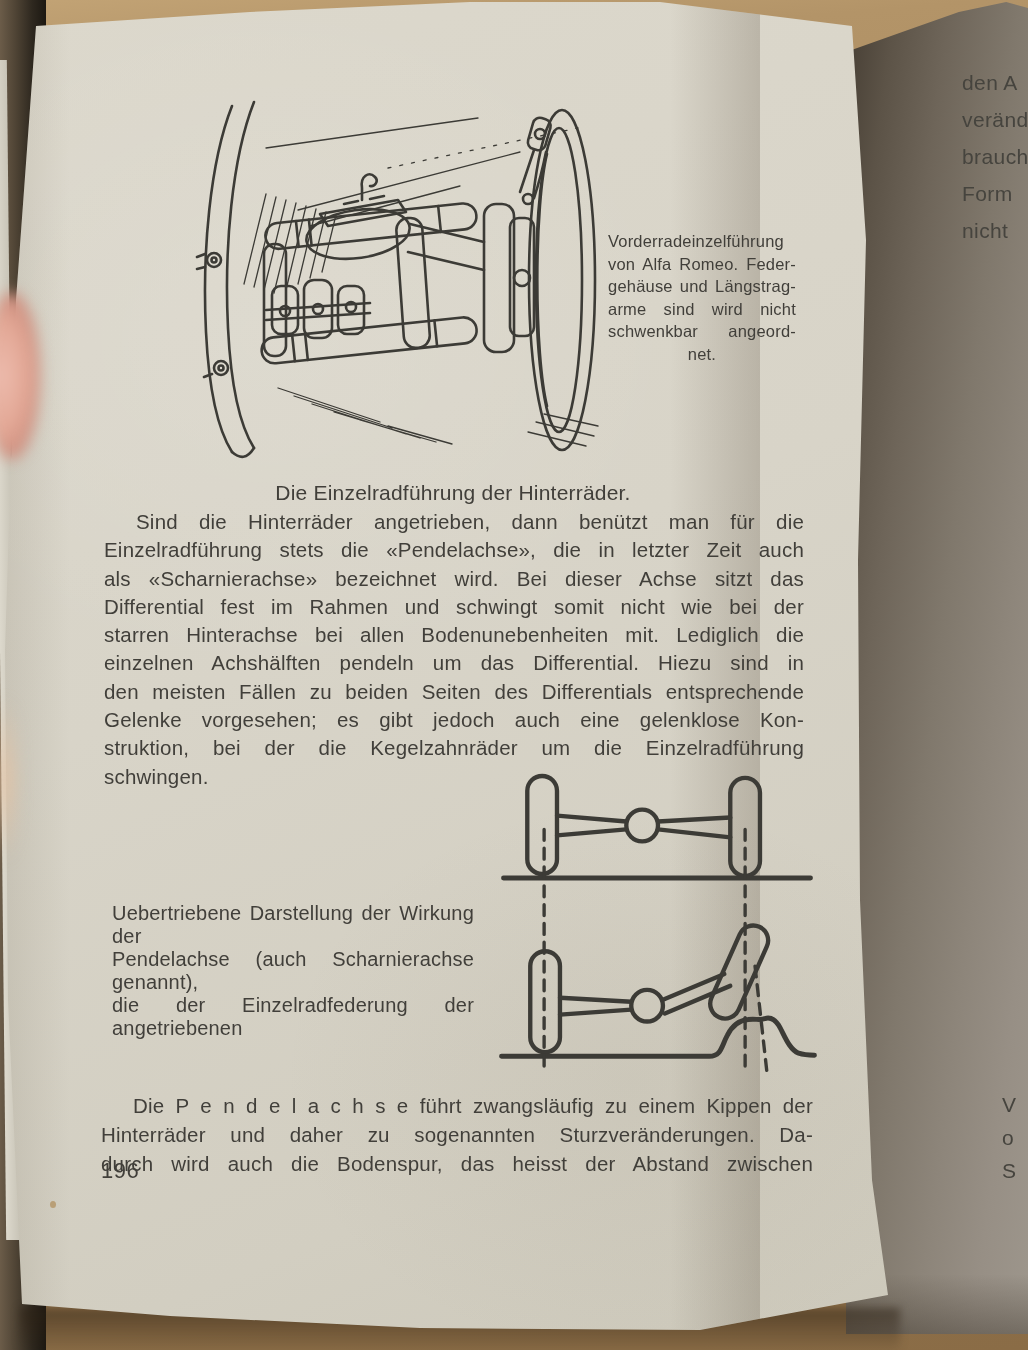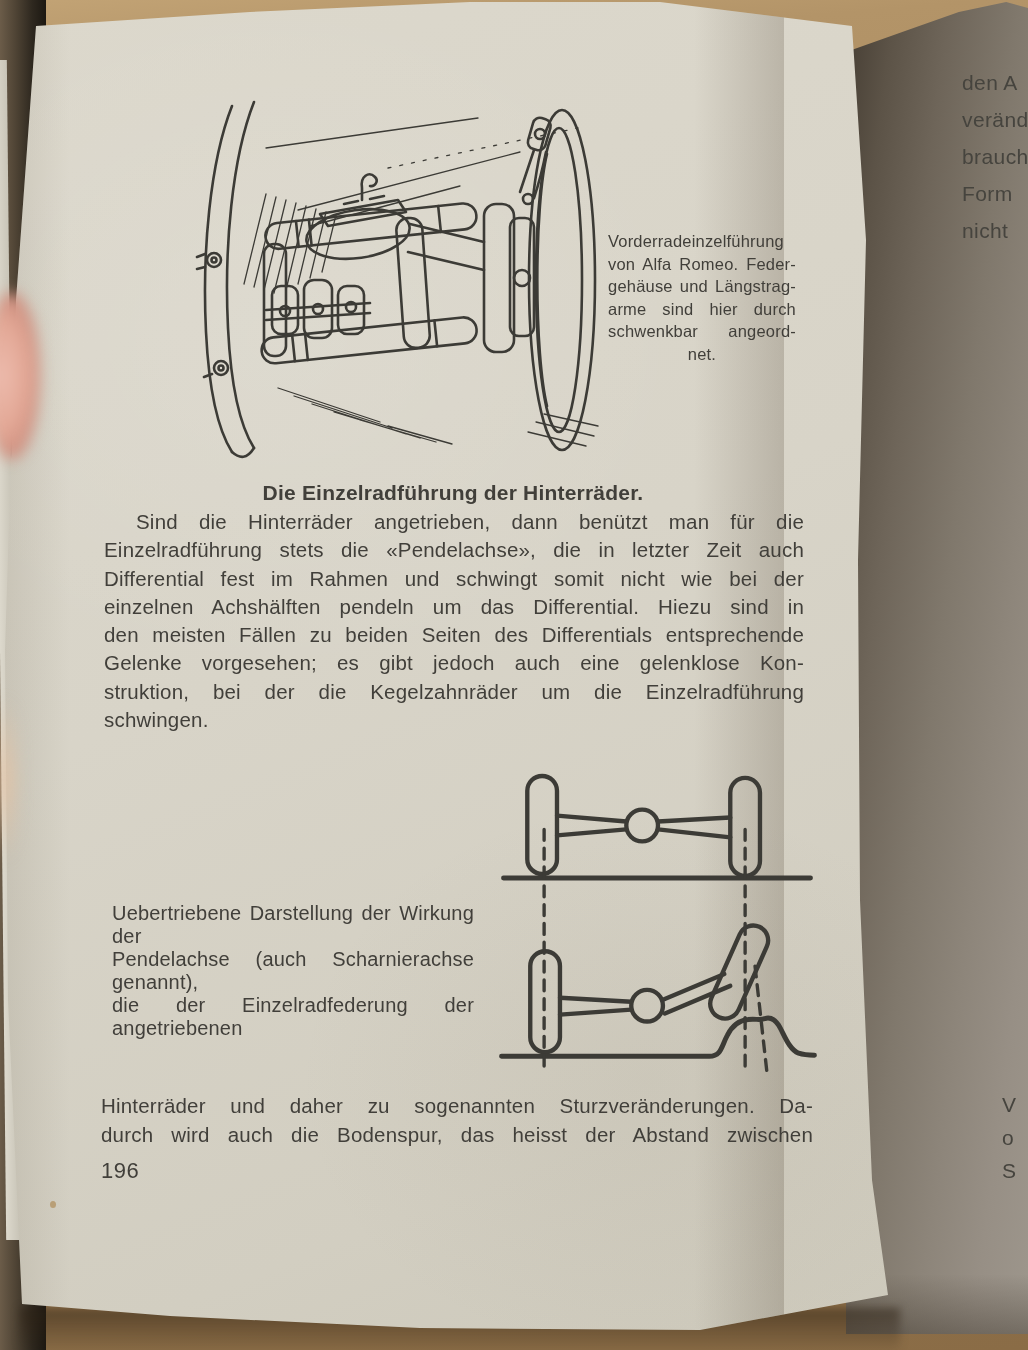--- a/index.html
+++ b/index.html
@@ -70,31 +70,31 @@
     position:absolute; left:-16px; top:292px; width:56px; height:168px; z-index:4;
     background:radial-gradient(ellipse at 30% 50%,#edbcae 0%,#e3a896 45%,#cf9181 70%,rgba(190,130,115,0) 100%);
     border-radius:50%; filter:blur(7px);
   }
   .finger-glow{
     position:absolute; left:-8px; top:700px; width:26px; height:160px; z-index:4;
     background:radial-gradient(ellipse,#e6c4a4 0%,rgba(220,180,140,0) 75%);
     filter:blur(8px);
   }
   
-  .ink{ color:#413f3a;padding-left:24px; }
+  .ink{ color:#413f3a; }
   .fig1{ position:absolute; left:148px; top:92px; width:455px; height:375px; }
   .fig1-caption{
     position:absolute; left:608px; top:230px; width:188px;
     font-size:16.5px; line-height:22.5px; letter-spacing:.2px;
   }
   .fig1-caption .cline{ text-align:justify; text-align-last:justify; }
   .fig1-caption .cline.last{ text-align-last:center; }
   .heading{
     position:absolute; left:103px; top:481px; width:700px; text-align:center;
-    font-size:21px; font-weight:bold; letter-spacing:.2px;
+    font-size:21px; font-weight:normal; letter-spacing:.2px;
   }
   .para1{ position:absolute; left:104px; top:510px; width:700px;
     font-size:20.5px; letter-spacing:.2px; }
   .para1 .pline{ height:28.3px; text-align:justify; text-align-last:justify; }
   .pline.indent{ padding-left:32px; }
   .pline.noj{ text-align-last:left; }
   .fig2{ position:absolute; left:494px; top:772px; width:326px; height:302px; }
   .fig2-caption{
     position:absolute; left:112px; top:902px; width:362px;
     font-size:20px; line-height:23px; letter-spacing:.2px;
@@ -205,31 +205,33 @@
         <path d="M130,296 L232,330 M146,304 L244,336 M164,312 L258,342 M186,320 L272,346
                  M212,328 L288,350 M240,334 L304,352"></path>
         <path d="M388,330 L446,344 M380,340 L438,354 M396,322 L450,334"></path>
       </g>
     </svg>
 
     <div class="fig1-caption">
       <div class="cline">Vorderradeinzelführung</div>
       <div class="cline">von Alfa Romeo. Feder-</div>
       <div class="cline">gehäuse und Längstrag-</div>
-      <div class="cline">arme sind hier durch</div>
+      <div class="cline">arme sind wird nicht</div>
       <div class="cline">schwenkbar angeord-</div>
       <div class="cline last">net.</div>
     </div>
 
     <div class="heading">Die Einzelradführung der Hinterräder.</div>
 
     <div class="para1">
       <div class="pline indent">Sind die Hinterräder angetrieben, dann benützt man für die</div>
       <div class="pline">Einzelradführung stets die «Pendelachse», die in letzter Zeit auch</div>
+      <div class="pline">als «Scharnierachse» bezeichnet wird. Bei dieser Achse sitzt das</div>
       <div class="pline">Differential fest im Rahmen und schwingt somit nicht wie bei der</div>
+      <div class="pline">starren Hinterachse bei allen Bodenunebenheiten mit. Lediglich die</div>
       <div class="pline">einzelnen Achshälften pendeln um das Differential. Hiezu sind in</div>
       <div class="pline">den meisten Fällen zu beiden Seiten des Differentials entsprechende</div>
       <div class="pline">Gelenke vorgesehen; es gibt jedoch auch eine gelenklose Kon-</div>
       <div class="pline">struktion, bei der die Kegelzahnräder um die Einzelradführung</div>
       <div class="pline noj">schwingen.</div>
     </div>
 
     <svg class="fig2" viewBox="0 0 326 305" role="img" aria-label="Schematic of the swing axle: top with both wheels upright on level ground, bottom with the right wheel tilted over a bump causing camber change">
       <g class="st" stroke-width="4.4">
 
@@ -258,20 +260,21 @@
       </g>
     </svg>
 
     <div class="fig2-caption">
       <div class="cline">Uebertriebene Darstellung der Wirkung der</div>
       <div class="cline">Pendelachse (auch Scharnierachse genannt),</div>
       <div class="cline">die der Einzelradfederung der angetriebenen</div>
     </div>
 
     <div class="para2">
+      <div class="pline indent">Die P e n d e l a c h s e führt zwangsläufig zu einem Kippen der</div>
       <div class="pline">Hinterräder und daher zu sogenannten Sturzveränderungen. Da-</div>
       <div class="pline">durch wird auch die Bodenspur, das heisst der Abstand zwischen</div>
     </div>
 
     <div class="page-number">196</div>
   </div>
 
   <div class="finger"></div>
   <div class="finger-glow"></div>
 

